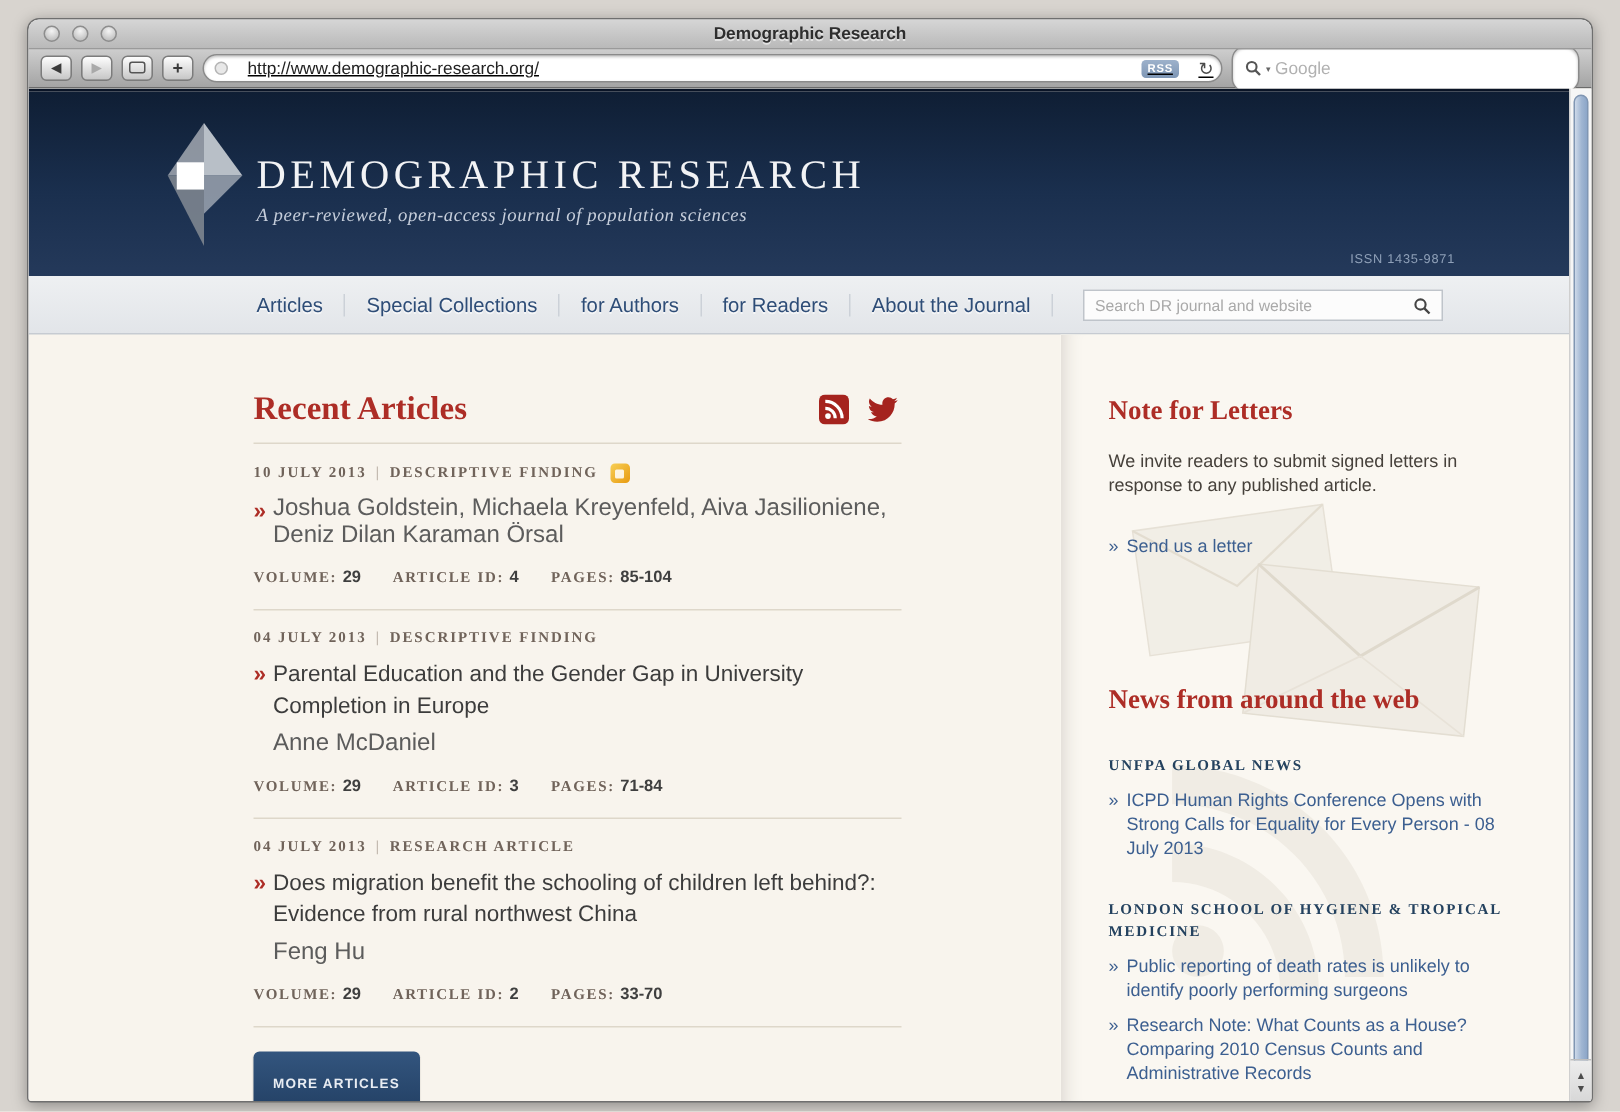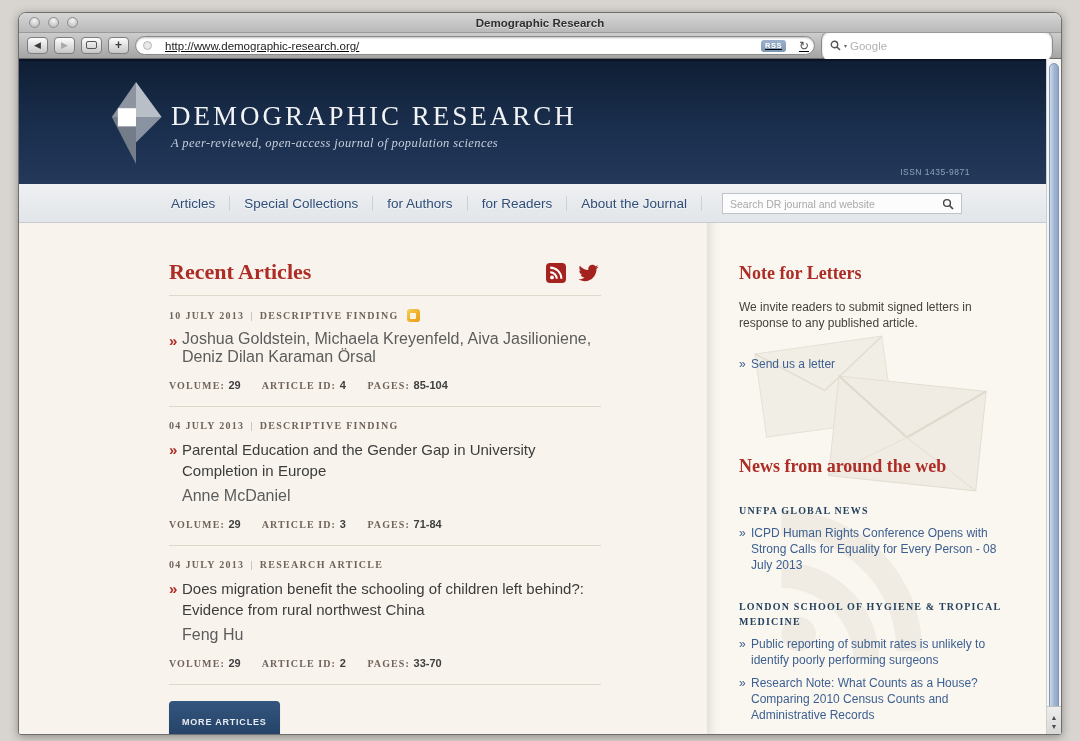--- a/index.html
+++ b/index.html
@@ -338,21 +338,21 @@
 
           <h2 class="section news-head">News from around the web</h2>
 
           <div class="news-item">
             <div class="news-source">UNFPA GLOBAL NEWS</div>
             <a class="side-link"><span class="bullet">»</span><span>ICPD Human Rights Conference Opens with Strong Calls for Equality for Every Person - 08 July 2013</span></a>
           </div>
 
           <div class="news-item">
             <div class="news-source">LONDON SCHOOL OF HYGIENE &amp; TROPICAL MEDICINE</div>
-            <a class="side-link"><span class="bullet">»</span><span>Public reporting of submit rates is unlikely to identify poorly performing surgeons</span></a>
+            <a class="side-link"><span class="bullet">»</span><span>Public reporting of death rates is unlikely to identify poorly performing surgeons</span></a>
           </div>
 
           <div class="news-item">
             <a class="side-link"><span class="bullet">»</span><span>Research Note: What Counts as a House? Comparing 2010 Census Counts and Administrative Records</span></a>
           </div>
 
         </div>
       </div>
     </div>
 

